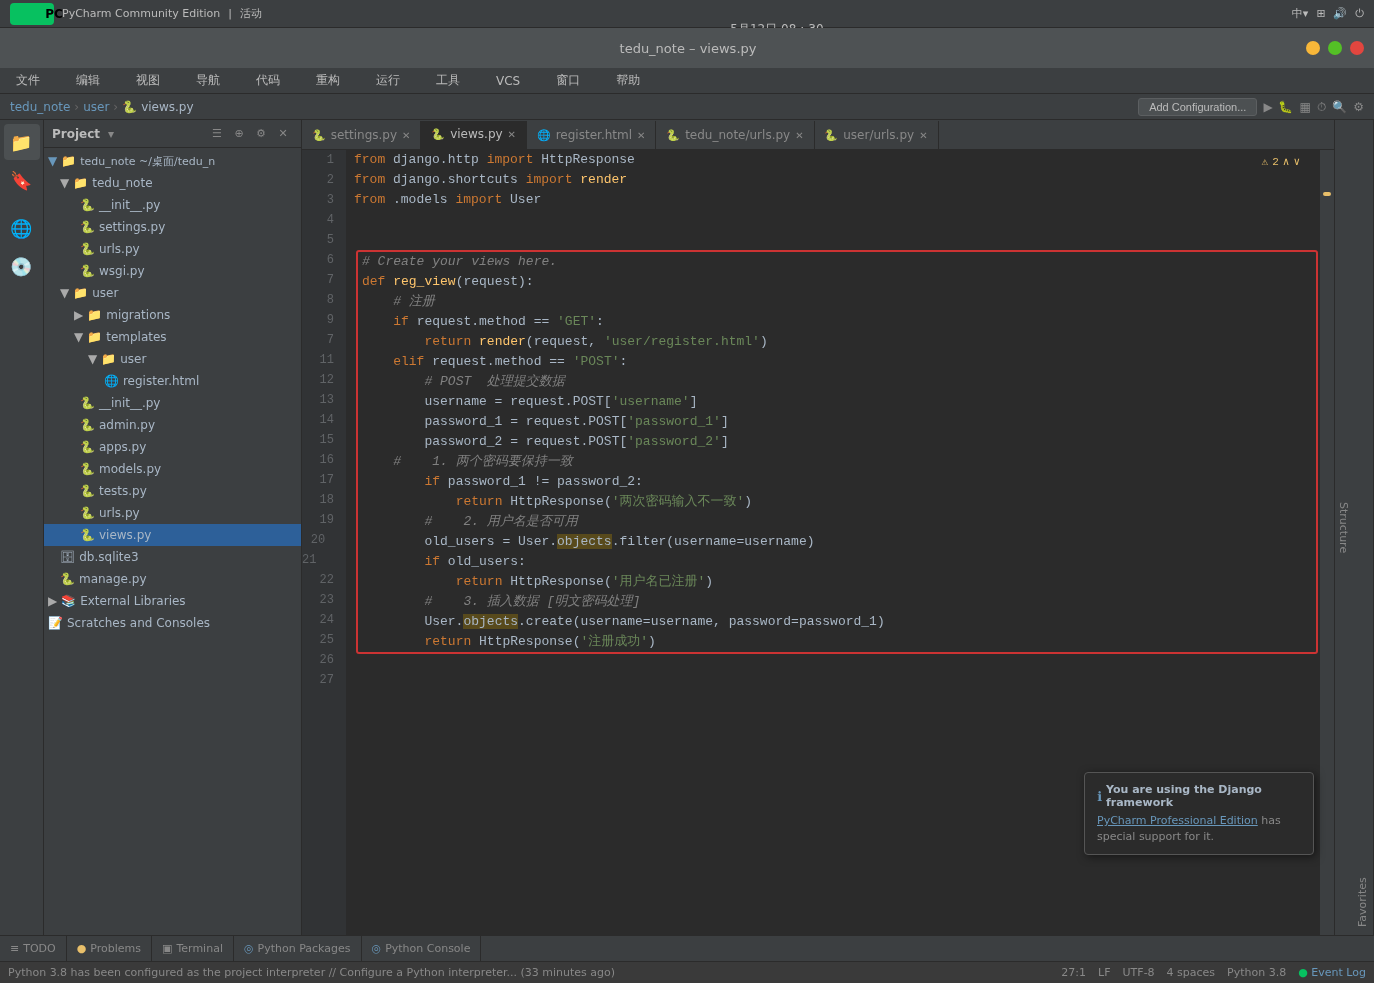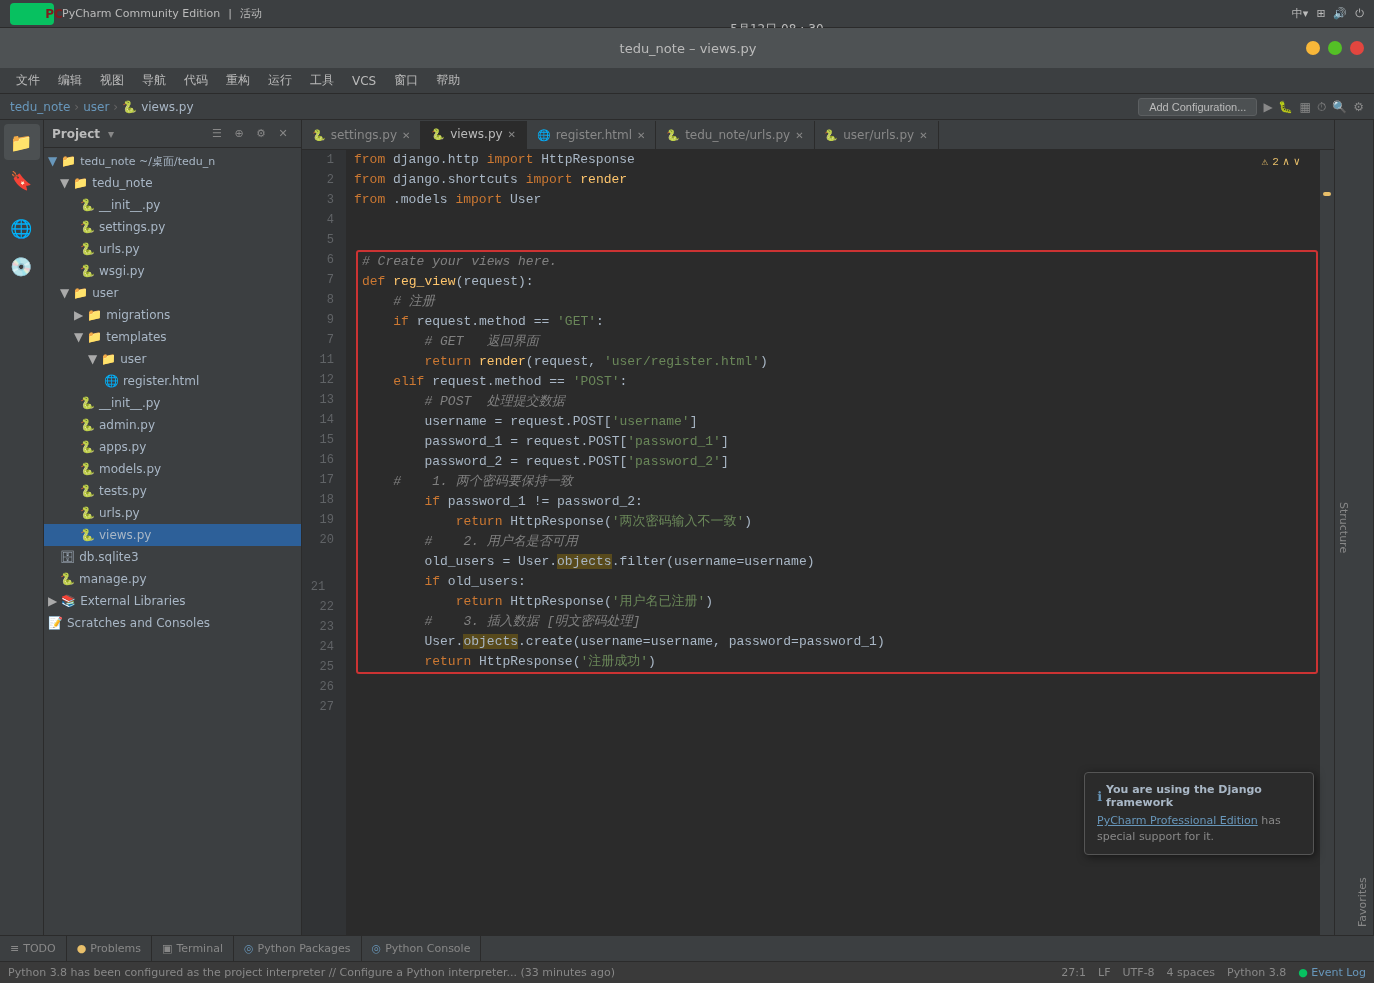--- a/index.html
+++ b/index.html
@@ -14,21 +14,21 @@
     
     .title-bar { background: #4e5254; height: 40px; display: flex; align-items: center; justify-content: space-between; padding: 0 10px; }
     .title-bar-title { color: #bbbbbb; font-size: 13px; }
     .title-bar-controls { display: flex; gap: 8px; }
     .title-bar-btn { width: 14px; height: 14px; border-radius: 50%; border: none; cursor: pointer; }
     .btn-min { background: #f8b739; }
     .btn-max { background: #54c026; }
     .btn-close { background: #e2463f; }
 
     
-    .menu-bar { background: #3c3f41; height: 26px; display: flex; align-items: center; padding: 0 8px; gap: 2px; border-bottom: 1px solid #2b2b2b; }
+    .menu-bar { background: #3c3f41; height: 26px; display: flex; align-items: center; padding: 0 8px; gap: 20px; border-bottom: 1px solid #2b2b2b; }
     .menu-item { padding: 2px 8px; font-size: 12px; color: #bbbbbb; cursor: pointer; border-radius: 3px; }
 
     
     .breadcrumb-bar { background: #3c3f41; height: 26px; display: flex; align-items: center; padding: 0 10px; gap: 4px; border-bottom: 1px solid #2b2b2b; justify-content: space-between; }
     .breadcrumb { display: flex; align-items: center; gap: 4px; font-size: 12px; color: #bbbbbb; }
     .breadcrumb-sep { color: #666; }
     .breadcrumb-link { color: #6897bb; cursor: pointer; }
     .breadcrumb-current { color: #a9b7c6; }
     .run-controls { display: flex; align-items: center; gap: 6px; }
     .run-btn { background: #4c5052; border: 1px solid #5c5f61; color: #bbbbbb; padding: 2px 10px; font-size: 11px; cursor: pointer; border-radius: 3px; }
@@ -106,21 +106,21 @@
     .file-tree::-webkit-scrollbar-thumb { background: #555; border-radius: 3px; }
     .code-content::-webkit-scrollbar { width: 8px; height: 8px; }
     .code-content::-webkit-scrollbar-track { background: #3c3f41; }
     .code-content::-webkit-scrollbar-thumb { background: #555; border-radius: 3px; }
   </style>
 </head>
 <body>
 
 <div class="top-bar">
   <div class="top-bar-left">
-    <span style="width:42px;height:22px;background:#07c160;border-radius:4px;display:inline-flex;align-items:center;justify-content:center;color:#7f1d1d;font-size:12px;font-weight:bold;padding-left:44px;">PC</span>
+    <span style="width:42px;height:22px;background:#07c160;border-radius:4px;display:inline-flex;align-items:center;justify-content:center;color:#000000;font-size:12px;font-weight:bold;padding-left:44px;">PC</span>
     <span>PyCharm Community Edition</span>
     <span>|</span>
     <span style="cursor:pointer;">活动</span>
   </div>
   <div class="top-bar-center">5月12日  08：30</div>
   <div class="top-bar-right">
     <span style="cursor:pointer;">中▾</span>
     <span>⊞</span>
     <span>🔊</span>
     <span>⏻</span>
@@ -342,22 +342,22 @@
         <div style="height:20px;line-height:20px;padding-right:6px;text-align:right;">7</div>
         <div style="height:20px;line-height:20px;padding-right:6px;text-align:right;">11</div>
         <div style="height:20px;line-height:20px;padding-right:6px;text-align:right;">12</div>
         <div style="height:20px;line-height:20px;padding-right:6px;text-align:right;">13</div>
         <div style="height:20px;line-height:20px;padding-right:6px;text-align:right;">14</div>
         <div style="height:20px;line-height:20px;padding-right:6px;text-align:right;">15</div>
         <div style="height:20px;line-height:20px;padding-right:6px;text-align:right;">16</div>
         <div style="height:20px;line-height:20px;padding-right:6px;text-align:right;">17</div>
         <div style="height:20px;line-height:20px;padding-right:6px;text-align:right;">18</div>
         <div style="height:20px;line-height:20px;padding-right:6px;text-align:right;">19</div>
-        <div style="height:20px;line-height:20px;padding-right:6px;text-align:right;">20</div>
-        <div style="height:20px;line-height:20px;padding-right:6px;text-align:center;margin-top:27px;">21</div>
+        <div style="height:20px;line-height:20px;padding-right:6px;text-align:center;">20</div>
+        <div style="height:20px;line-height:20px;padding-right:6px;text-align:left;">21</div>
         <div style="height:20px;line-height:20px;padding-right:6px;text-align:right;">22</div>
         <div style="height:20px;line-height:20px;padding-right:6px;text-align:right;">23</div>
         <div style="height:20px;line-height:20px;padding-right:6px;text-align:right;">24</div>
         <div style="height:20px;line-height:20px;padding-right:6px;text-align:right;">25</div>
         <div style="height:20px;line-height:20px;padding-right:6px;text-align:right;">26</div>
         <div style="height:20px;line-height:20px;padding-right:6px;text-align:right;">27</div>
       </div>
 
       <div class="code-content">
 
@@ -365,21 +365,20 @@
         <div class="code-line"><span class="kw">from</span> django.shortcuts <span class="kw">import</span> <span class="fn">render</span></div>
         <div class="code-line"><span class="kw">from</span> .models <span class="kw">import</span> <span class="cls">User</span></div>
         <div class="code-line">&nbsp;</div>
         <div class="code-line">&nbsp;</div>
 
         <div style="border:2px solid #cc3333;border-radius:3px;padding:0 4px;margin:0 2px;">
           <div class="code-line"><span class="cmt"># Create your views here.</span></div>
           <div class="code-line"><span class="kw">def</span> <span class="fn">reg_view</span>(request):</div>
           <div class="code-line">    <span class="cmt"># 注册</span></div>
           <div class="code-line">    <span class="kw">if</span> request.method == <span class="str">'GET'</span>:</div>
-          <div class="code-line">        <span class="cmt"># GET   返回界面</span></div>
           <div class="code-line">        <span class="kw">return</span> <span class="fn">render</span>(request, <span class="str">'user/register.html'</span>)</div>
           <div class="code-line">    <span class="kw">elif</span> request.method == <span class="str">'POST'</span>:</div>
           <div class="code-line">        <span class="cmt"># POST  处理提交数据</span></div>
           <div class="code-line">        username = request.POST[<span class="str">'username'</span>]</div>
           <div class="code-line">        password_1 = request.POST[<span class="str">'password_1'</span>]</div>
           <div class="code-line">        password_2 = request.POST[<span class="str">'password_2'</span>]</div>
           <div class="code-line">    <span class="cmt">#    1. 两个密码要保持一致</span></div>
           <div class="code-line">        <span class="kw">if</span> password_1 != password_2:</div>
           <div class="code-line">            <span class="kw">return</span> <span class="cls">HttpResponse</span>(<span class="str">'两次密码输入不一致'</span>)</div>
           <div class="code-line">        <span class="cmt">#    2. 用户名是否可用</span></div>

